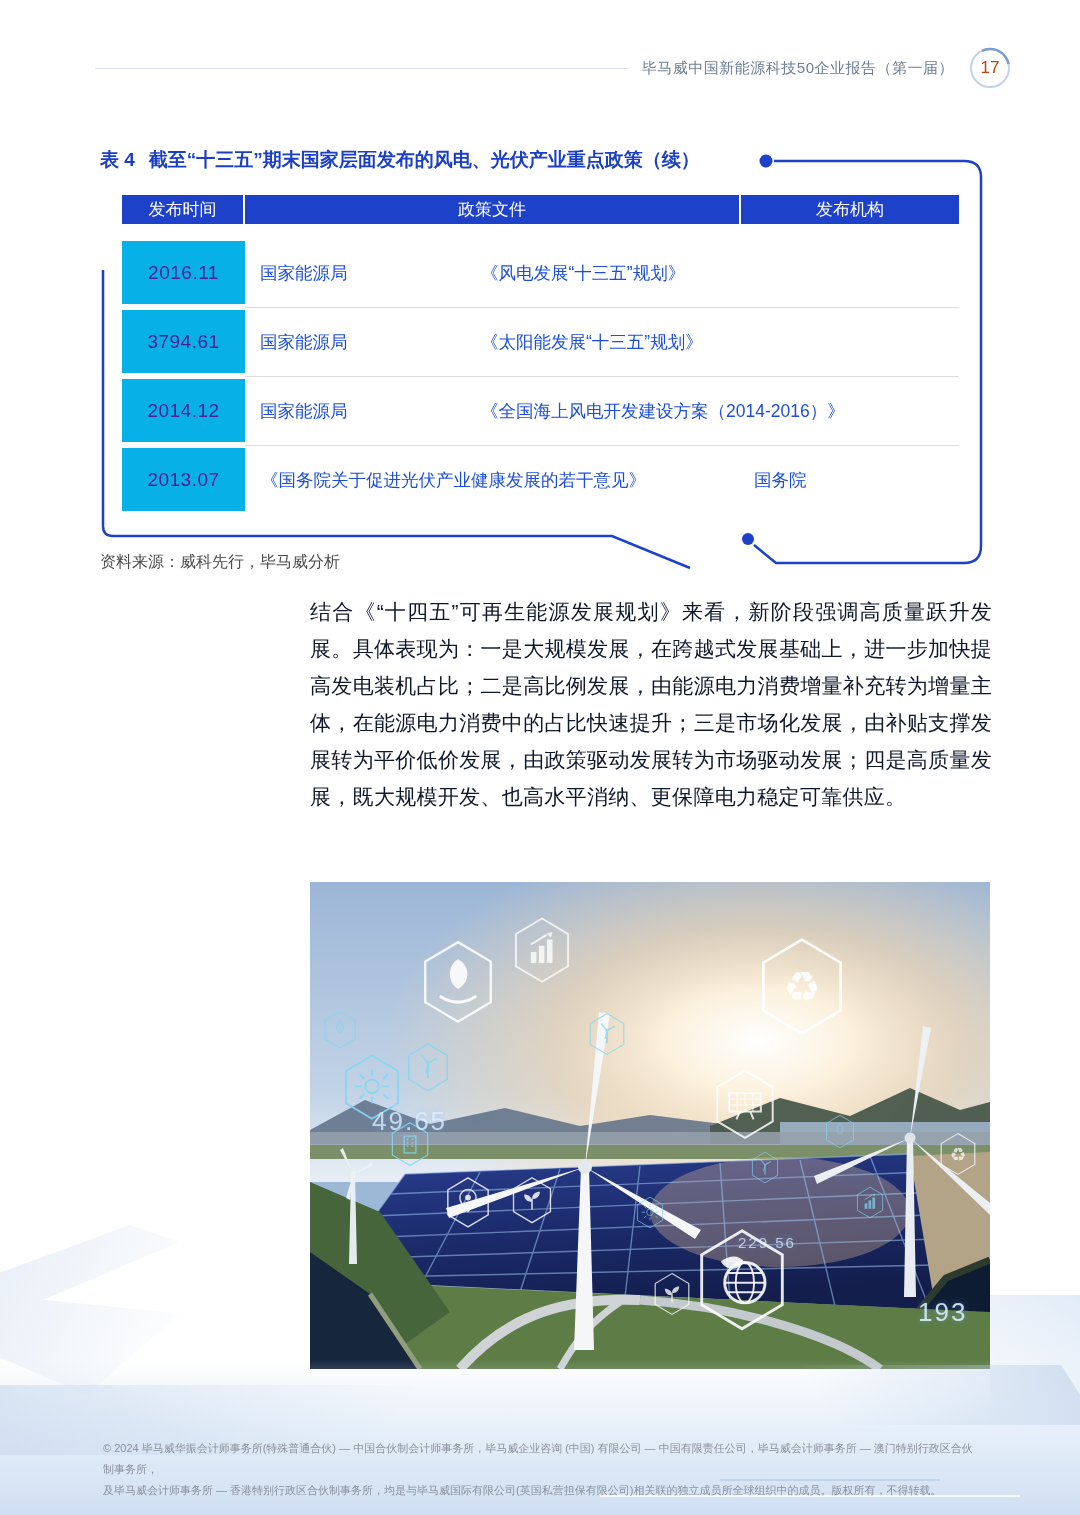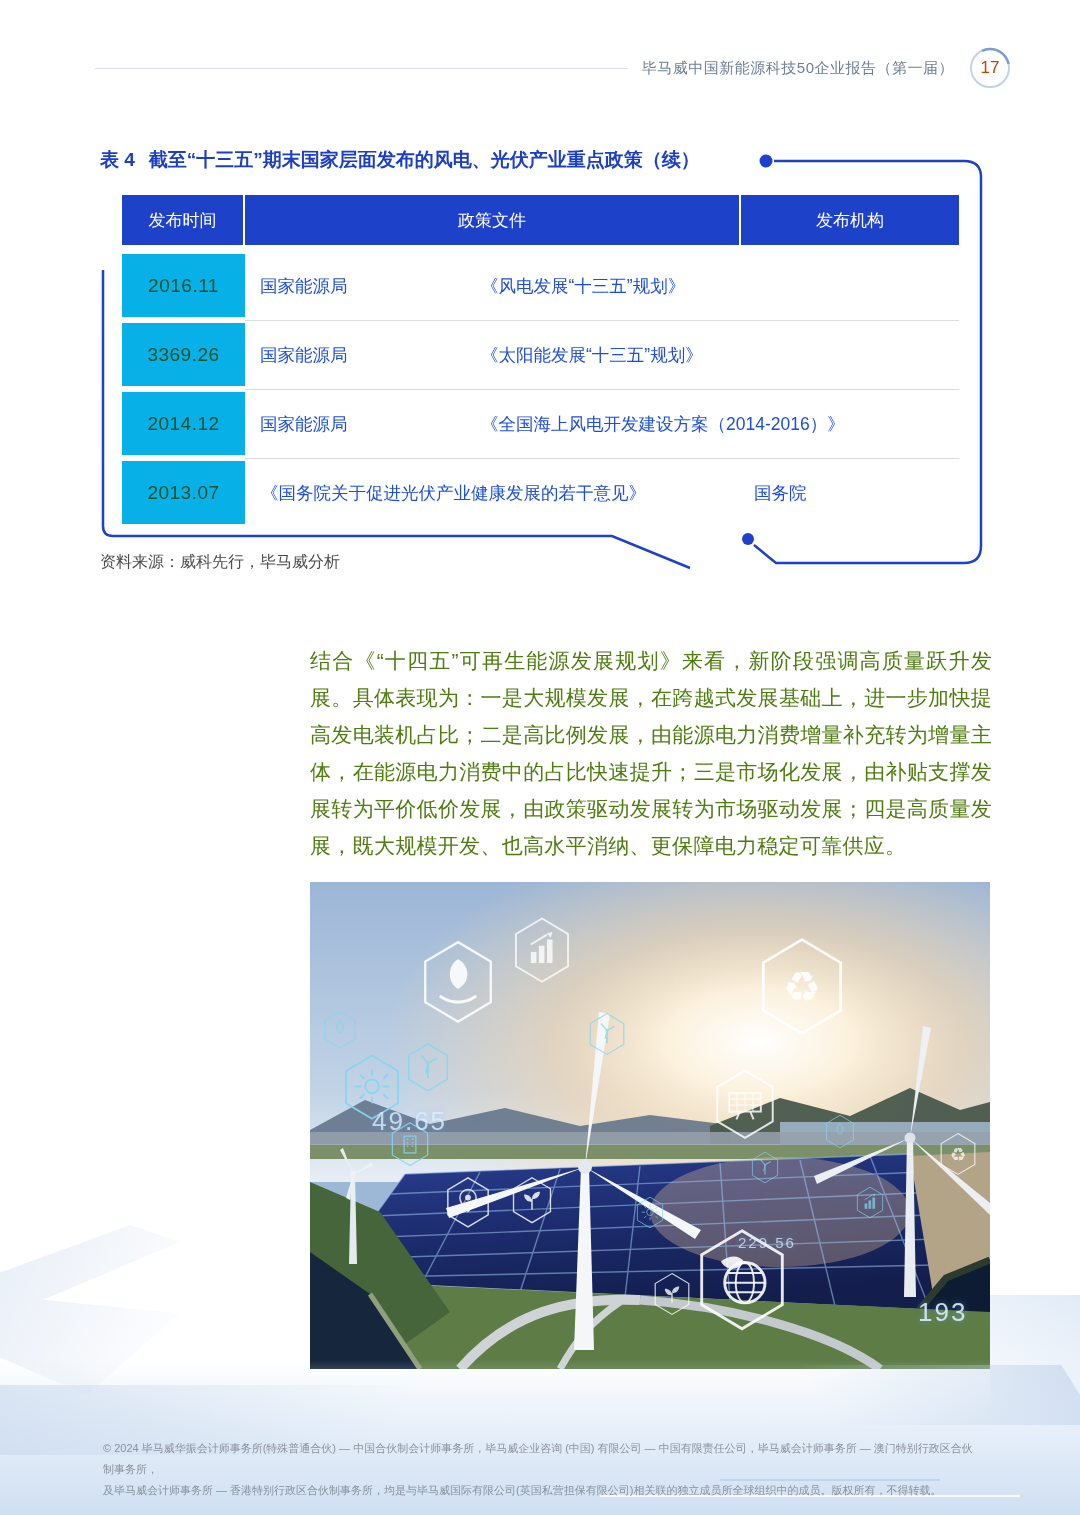--- a/index.html
+++ b/index.html
@@ -14,37 +14,37 @@
   .page-circle{position:relative;width:44px;height:44px;flex:0 0 44px;}
   .page-circle svg{position:absolute;top:0;left:0;}
   .page-circle .num{position:absolute;inset:0;display:flex;align-items:center;justify-content:center;
     font-size:17px;color:#c2410c;font-weight:500;}
   
   .tbl-title{position:absolute;top:147px;left:100px;font-size:19px;color:#1a3fc4;white-space:nowrap;}
   .tbl-title .lbl{font-weight:700;margin-right:14px;}
   .tbl-title .txt{font-weight:600;}
   .frame-decor{position:absolute;top:0;left:0;pointer-events:none;}
   .policy-table{position:absolute;top:195px;left:122px;width:837px;}
-  .t-head{display:flex;gap:2px;height:50px;margin-bottom:6px;}
+  .t-head{display:flex;gap:2px;height:29px;margin-bottom:14px;}
   .t-head .cell{background:#1d41c9;color:#fff;font-size:17px;font-weight:500;
     display:flex;align-items:center;justify-content:center;}
   .t-head .h1{width:121px;}
   .t-head .h2{width:218px;}
   .t-head .h3{flex:1;}
   .t-row{display:flex;height:69px;}
-  .c-date{width:123px;background:#08b0e8;color:#14532d;font-size:19px;margin:3px 0;
+  .c-date{width:123px;background:#08b0e8;color:#4c1d95;font-size:19px;margin:3px 0;
     display:flex;align-items:center;justify-content:center;letter-spacing:.5px;}
   .c-body{display:flex;align-items:center;color:#1d4ed8;font-size:17.5px;}
   .c-org{width:220px;padding-left:15px;box-sizing:border-box;}
   .c-policy{flex:1;padding-left:16px;box-sizing:border-box;}
   .t-row + .t-row .c-body{border-top:1px solid #dcdcdc;}
   .source-note{position:absolute;top:552px;left:100px;font-size:16px;color:#4c4c4c;}
   
-  .body-paragraph{position:absolute;top:642px;left:310px;width:682px;font-size:21px;
-    line-height:37px;color:#4d7c0f;text-align:justify;letter-spacing:.3px;}
+  .body-paragraph{position:absolute;top:593px;left:310px;width:682px;font-size:21px;
+    line-height:37px;color:#0f172a;text-align:justify;letter-spacing:.3px;}
   
   .photo{position:absolute;top:882px;left:310px;width:680px;height:487px;overflow:hidden;background:#9db8d6;}
   .photo > svg.scene{position:absolute;top:0;left:0;}
   .hex{position:absolute;pointer-events:none;}
   .ph-num{position:absolute;color:#dceeff;font-weight:500;letter-spacing:2px;
     text-shadow:0 0 6px rgba(120,180,255,.5);white-space:nowrap;}
   
   .corner-chevron{position:absolute;left:0;top:1225px;width:310px;height:170px;
     background:linear-gradient(115deg,rgba(198,214,236,.40) 0%,rgba(255,255,255,0) 65%);
     clip-path:polygon(0 28%,42% 0,58% 10%,14% 44%,58% 52%,28% 100%,0 78%);}
@@ -92,21 +92,21 @@
     <div class="cell h1">发布时间</div>
     <div class="cell h3">政策文件</div>
     <div class="cell h2">发布机构</div>
   </div>
   <div class="t-row">
     <div class="c-date">2016.11</div>
     <div class="c-body c-org">国家能源局</div>
     <div class="c-body c-policy">《风电发展“十三五”规划》</div>
   </div>
   <div class="t-row">
-    <div class="c-date">3369.26</div>
+    <div class="c-date">3794.61</div>
     <div class="c-body c-org">国家能源局</div>
     <div class="c-body c-policy">《太阳能发展“十三五”规划》</div>
   </div>
   <div class="t-row">
     <div class="c-date">2014.12</div>
     <div class="c-body c-org">国家能源局</div>
     <div class="c-body c-policy">《全国海上风电开发建设方案（2014-2016）》</div>
   </div>
   <div class="t-row">
     <div class="c-date">2013.07</div>

